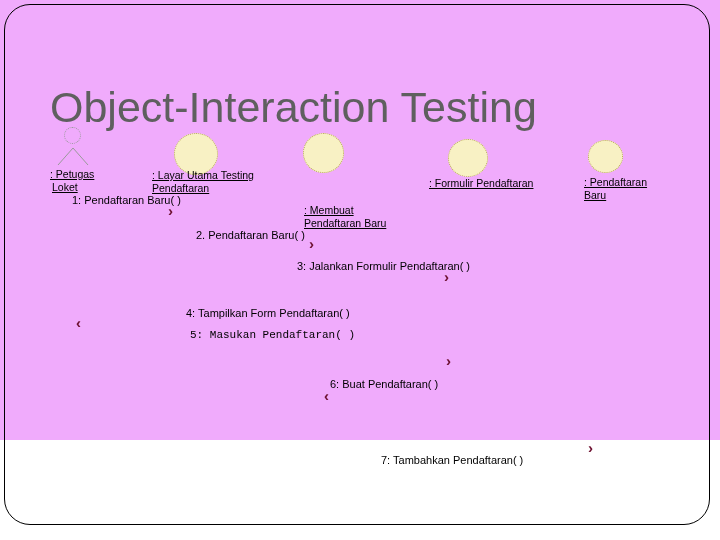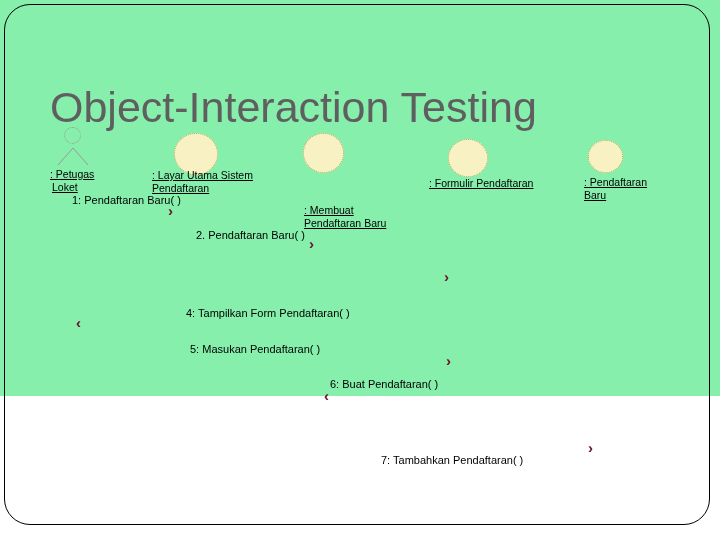--- a/index.html
+++ b/index.html
@@ -10,22 +10,22 @@
   }
   body {
     width: 720px;
     height: 540px;
     overflow: hidden;
     font-family: "Liberation Sans", sans-serif;
   }
   #slide {
     position: relative;
     width: 720px;
-    height: 396px;
-    background: #86efac;
+    height: 440px;
+    background: #f0abfc;
   }
   
   #slide-frame {
     position: absolute;
     left: 4px;
     top: 4px;
     width: 706px;
     height: 521px;
     border: 1.5px solid #000000;
     border-radius: 26px;
@@ -124,21 +124,21 @@
       </svg>
       <div class="node-label" style="left:50px; top:168px;">
         <span>: Petugas</span><br>
         <span style="margin-left:2px;">Loket</span>
       </div>
     </div>
 
     <div class="node">
       <div class="obj-circle" style="left:174px; top:133px; width:44px; height:42px;"></div>
       <div class="node-label" style="left:152px; top:169px;">
-        <span>: Layar Utama Sistem</span><br>
+        <span>: Layar Utama Testing</span><br>
         <span>Pendaftaran</span>
       </div>
     </div>
 
     <div class="node">
       <div class="obj-circle" style="left:303px; top:133px; width:41px; height:40px;"></div>
       <div class="node-label" style="left:304px; top:172px;margin-top:32px;">
         <span>: Membuat</span><br>
         <span>Pendaftaran Baru</span>
       </div>
@@ -158,26 +158,27 @@
         <span>Baru</span>
       </div>
     </div>
 
     <div class="msg-label" style="left:72px; top:194px;">1: Pendaftaran Baru( )</div>
     <div class="msg-arrow" style="left:168px; top:203px;">›</div>
 
     <div class="msg-label" style="left:196px; top:229px;">2. Pendaftaran Baru( )</div>
     <div class="msg-arrow" style="left:309px; top:236px;">›</div>
 
+    <div class="msg-label" style="left:297px; top:260px;">3: Jalankan Formulir Pendaftaran( )</div>
     <div class="msg-arrow" style="left:444px; top:269px;">›</div>
 
     <div class="msg-label" style="left:186px; top:307px;">4: Tampilkan Form Pendaftaran( )</div>
     <div class="msg-arrow" style="left:76px; top:315px;">‹</div>
 
-    <div class="msg-label" style="left:190px; top:343px;">5: Masukan Pendaftaran( )</div>
+    <div class="msg-label" style="left:190px; top:329px;font-family:Liberation Mono, monospace;">5: Masukan Pendaftaran( )</div>
     <div class="msg-arrow" style="left:446px; top:353px;">›</div>
 
     <div class="msg-label" style="left:330px; top:378px;">6: Buat Pendaftaran( )</div>
     <div class="msg-arrow" style="left:324px; top:388px;">‹</div>
 
     <div class="msg-label" style="left:381px; top:430px;margin-top:24px;">7: Tambahkan Pendaftaran( )</div>
     <div class="msg-arrow" style="left:588px; top:440px;">›</div>
 
   </div>
 </div>

